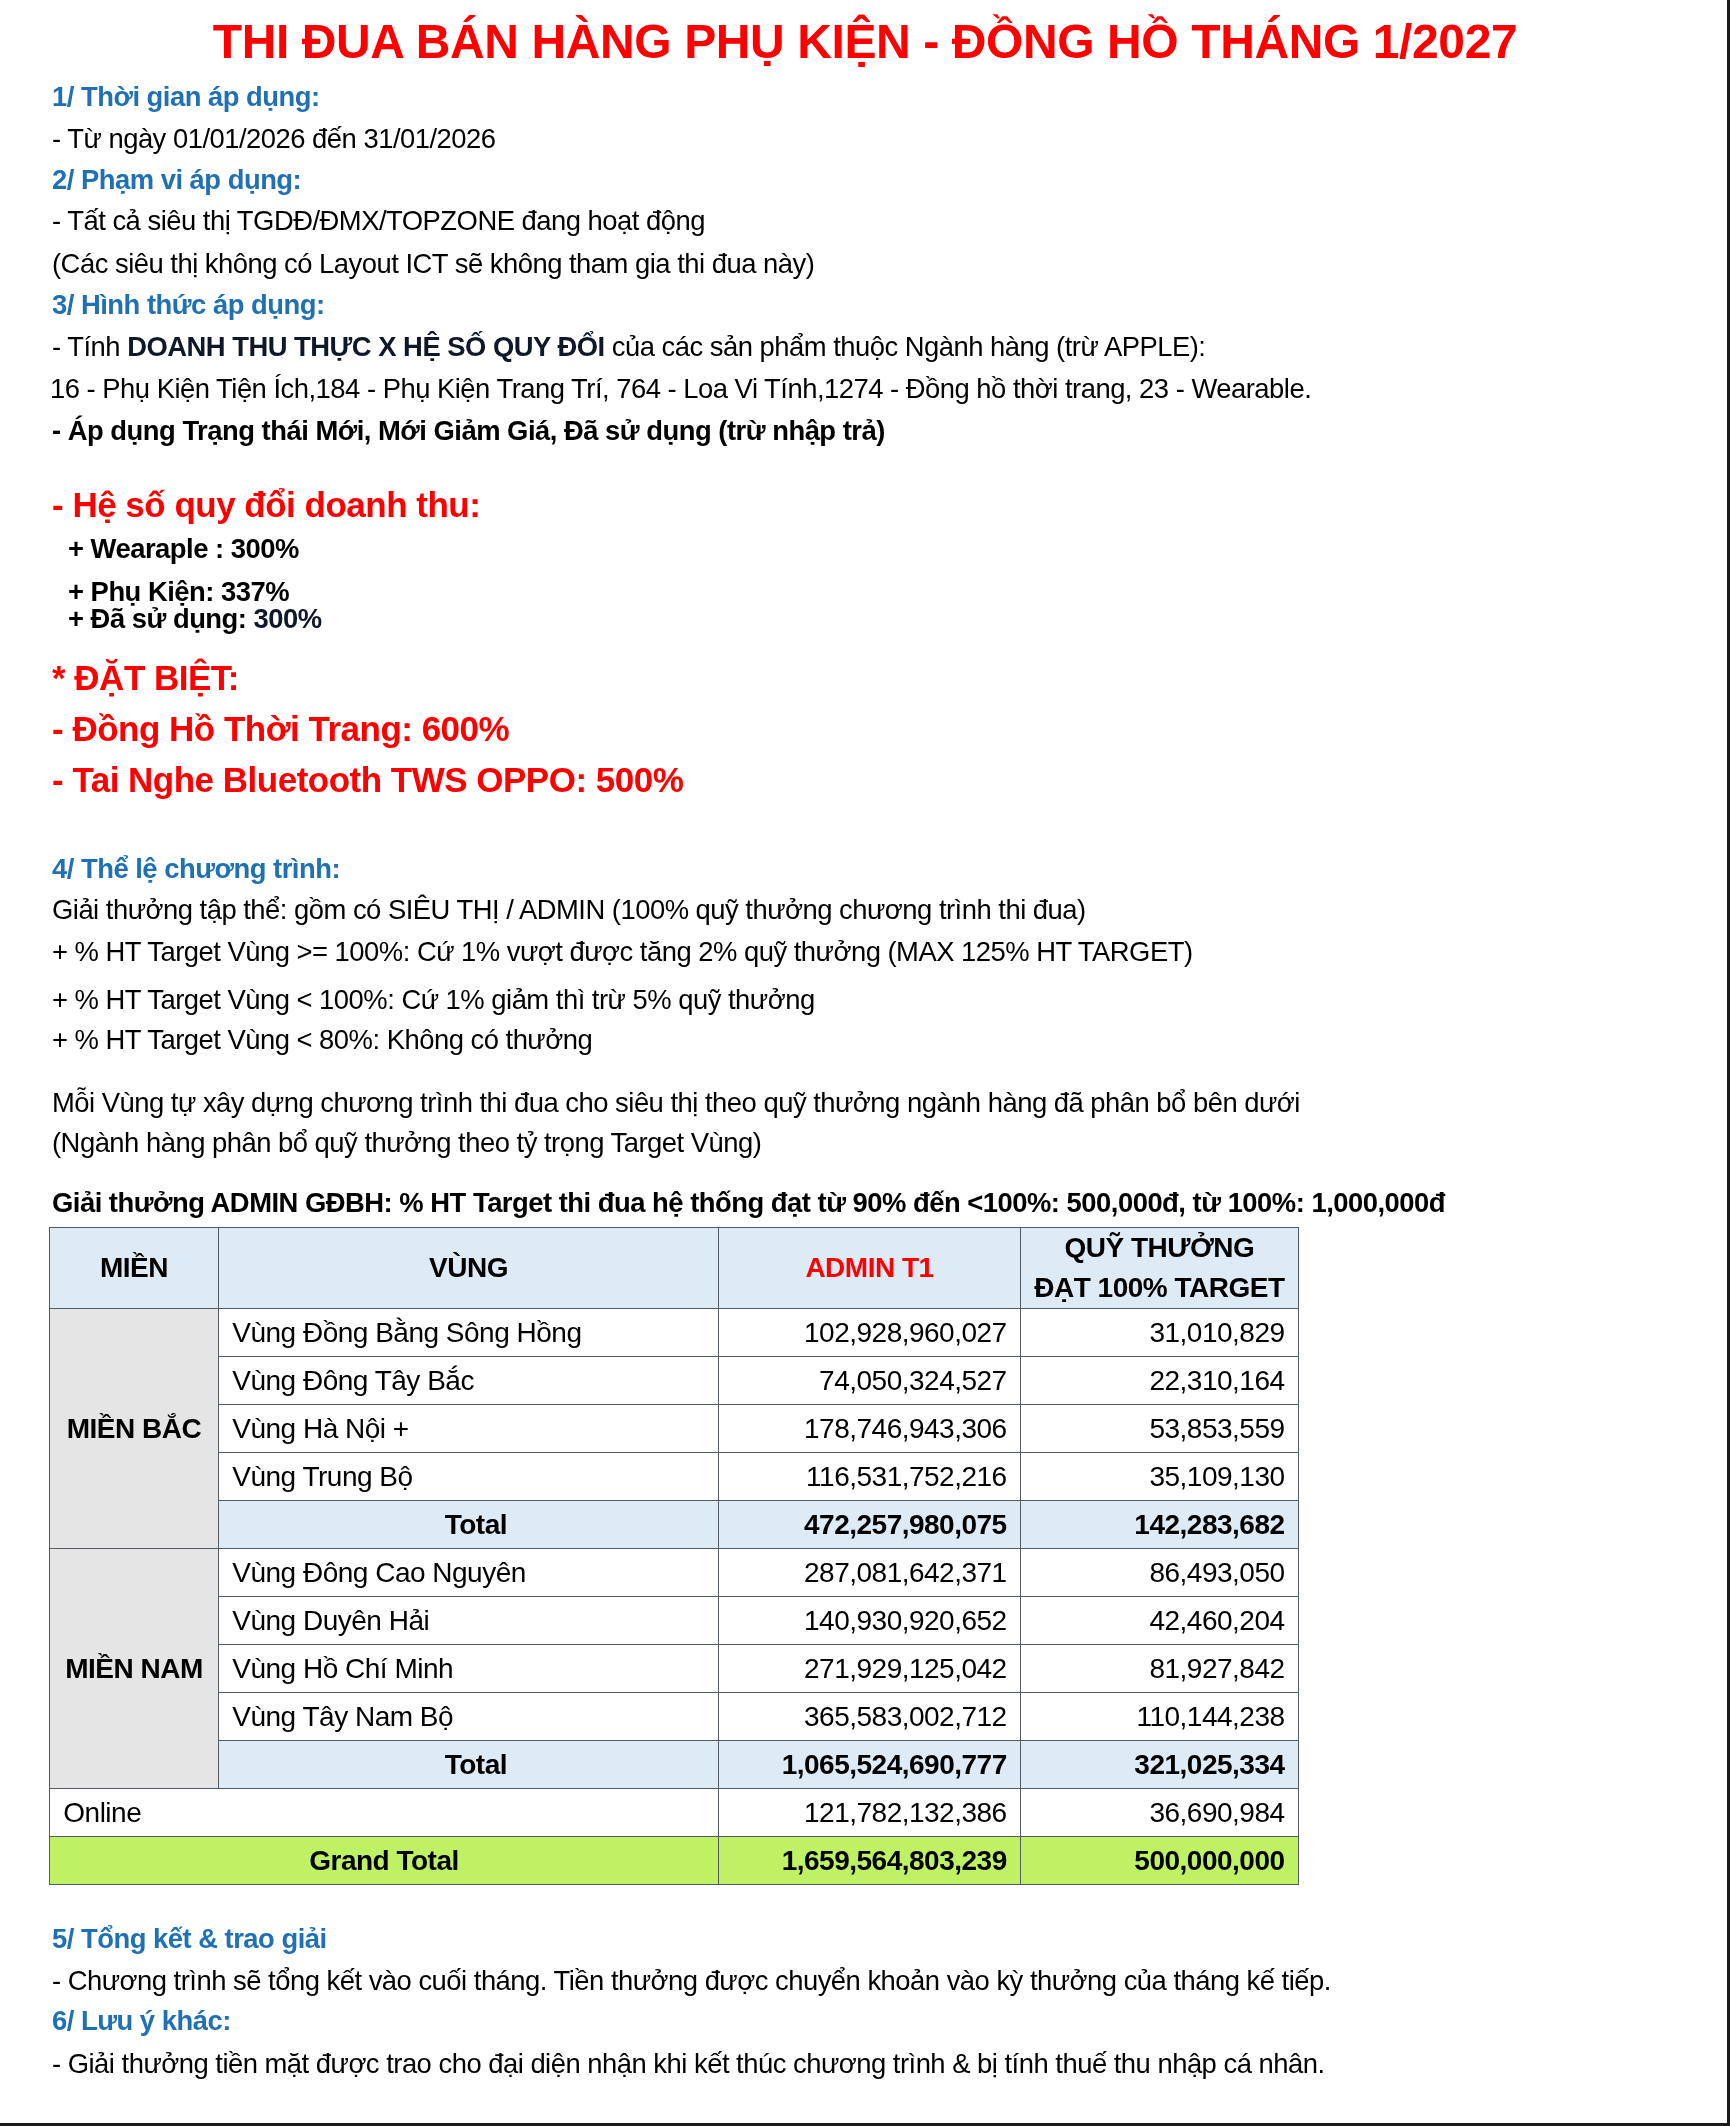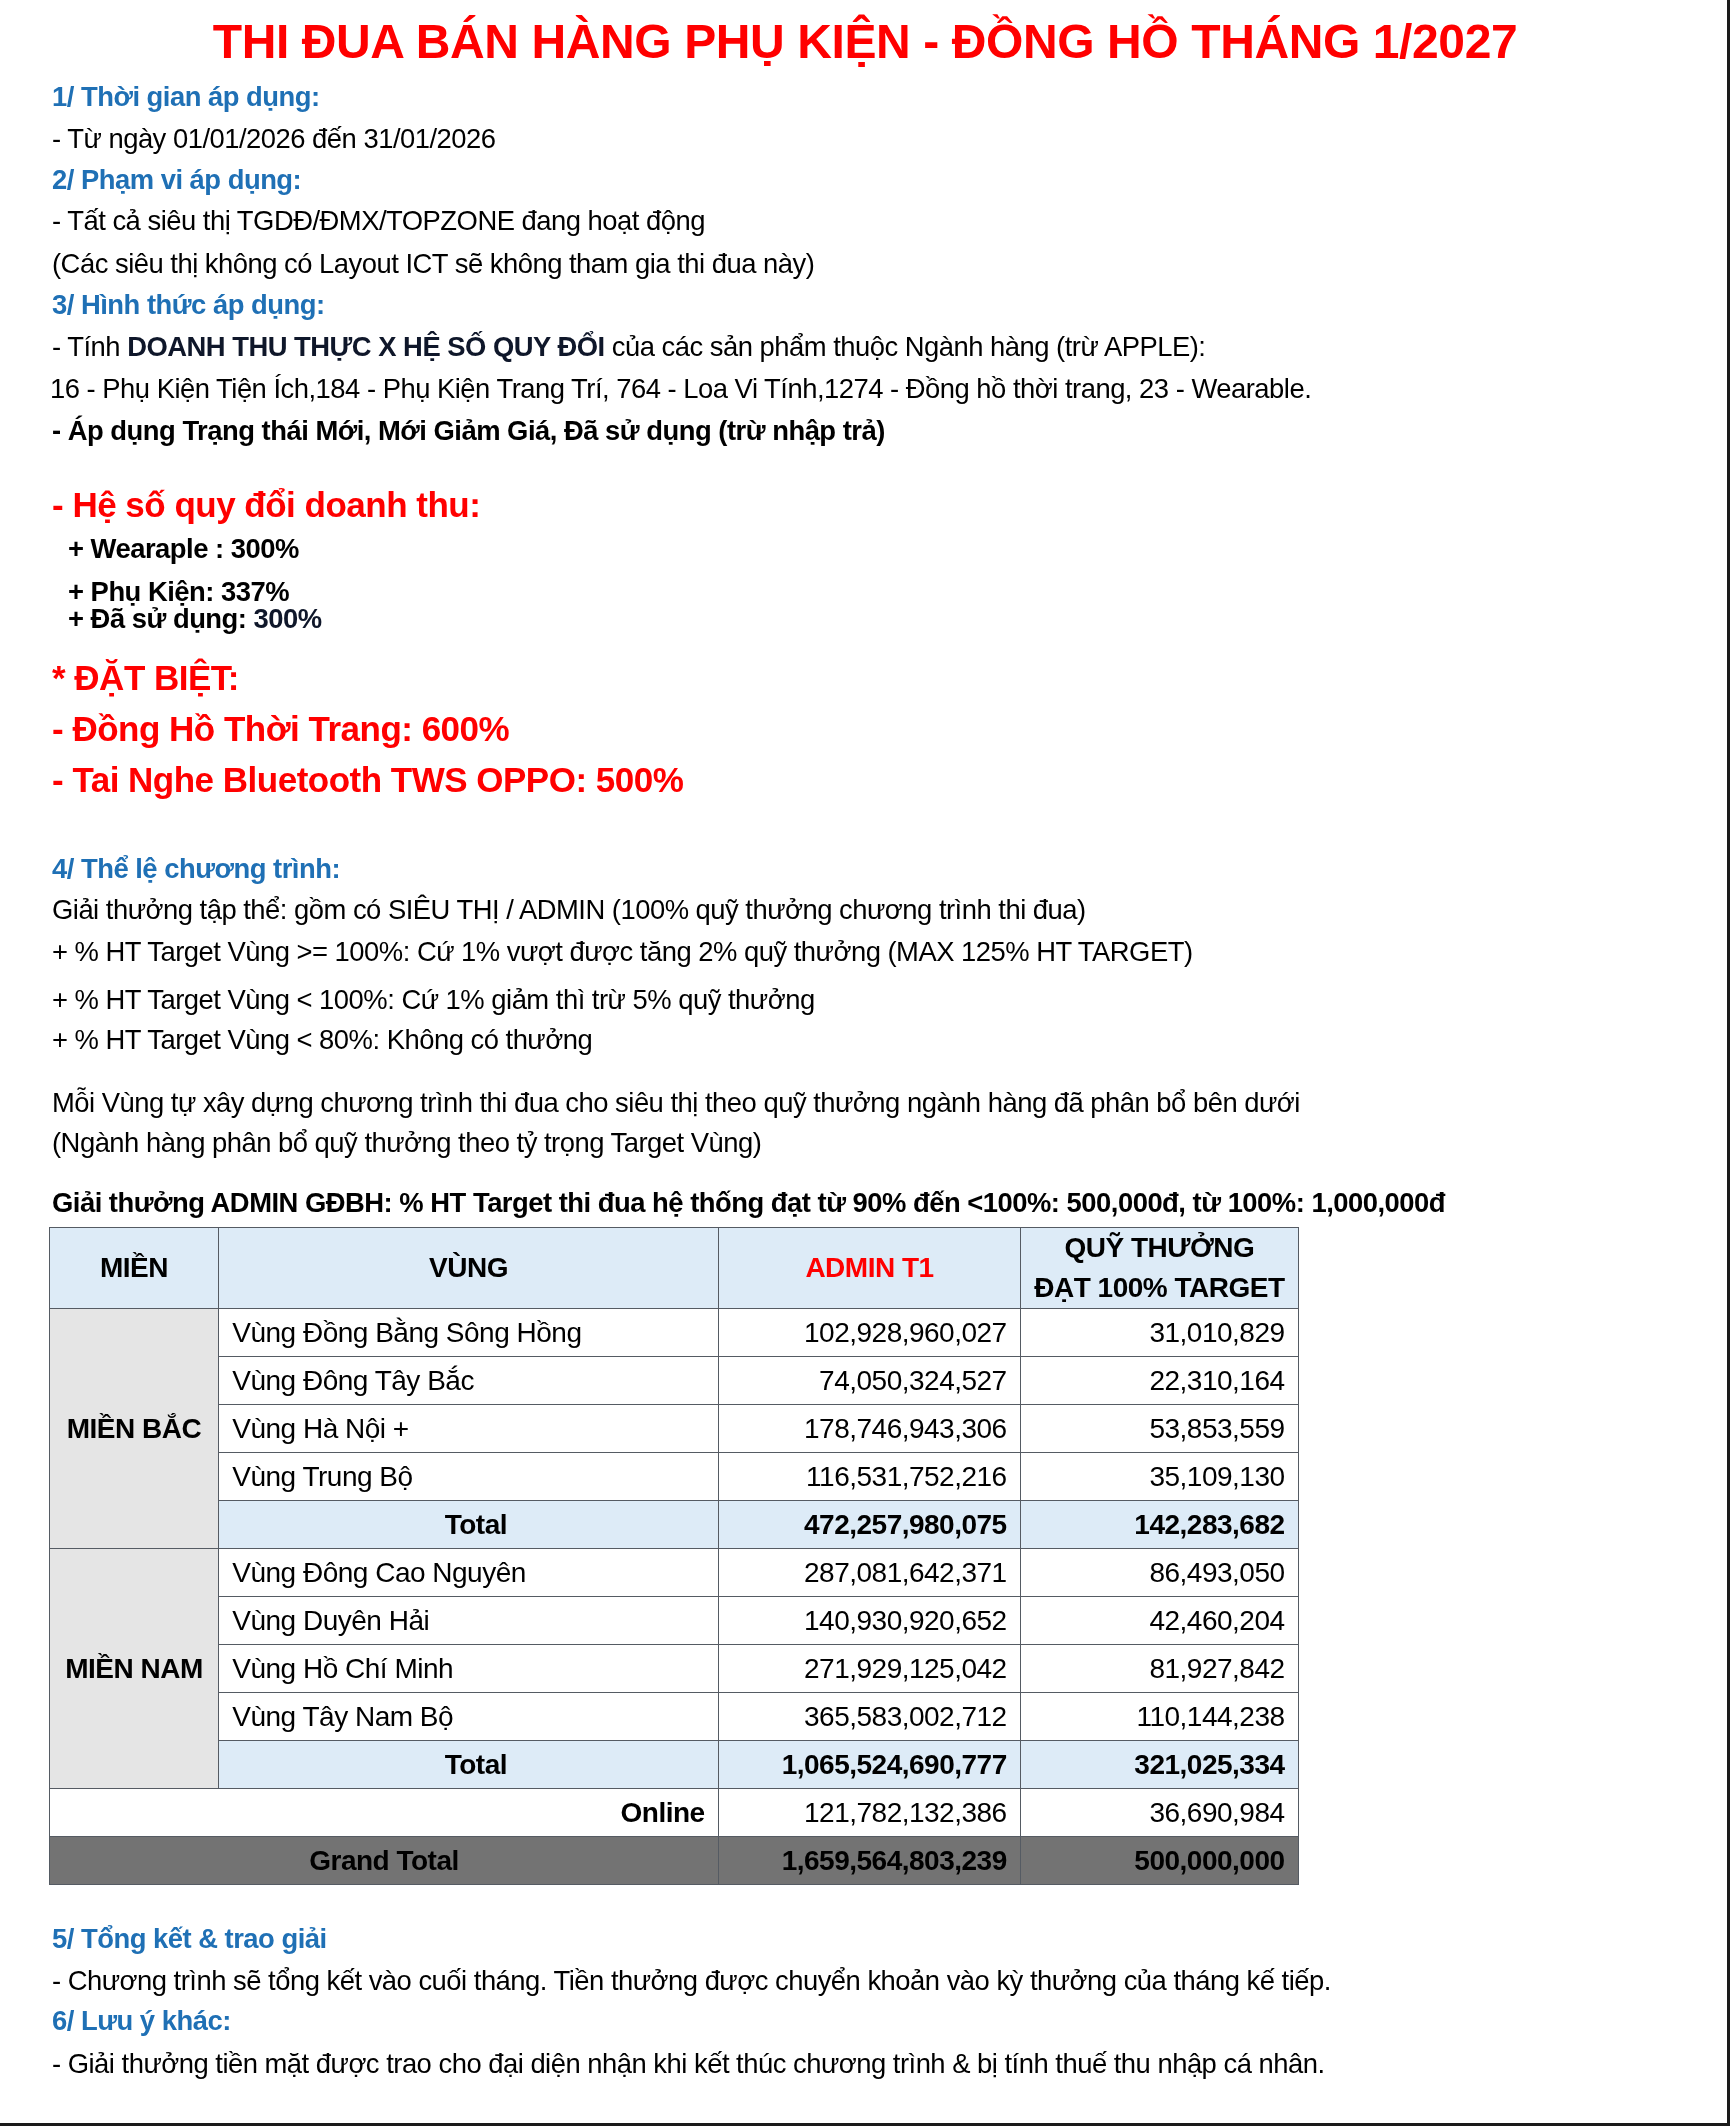--- a/index.html
+++ b/index.html
@@ -37,22 +37,22 @@
   .tbl td, .tbl th {
     border: 1.7px solid #555b63; padding: 0 13.3px; height: 47px; white-space: nowrap;
   }
   .tbl th { background: #ddebf7; font-weight: bold; text-align: center; line-height: 40px; height: 80px; }
   .tbl .target-h { color: #ff0000; }
   .tbl .mien { text-align: center; font-weight: bold; background: #e5e5e5; padding: 0 3.3px; }
   .tbl .vung { text-align: left; }
   .tbl .num { text-align: right; }
   .tbl tr.total td { background: #ddebf7; font-weight: bold; padding-left: 28px; }
   .tbl tr.total td.lbl { text-align: center; }
-  .tbl tr.online td.lbl { text-align: right; font-weight: bold; }
-  .tbl tr.grand td { background: #737373; font-weight: bold; margin-left: 44px; }
+  .tbl tr.online td.lbl { text-align: left; font-weight: normal; }
+  .tbl tr.grand td { background: #bef264; font-weight: bold; margin-left: 44px; }
   .tbl tr.grand td.lbl { text-align: center; }
 </style>
 </head>
 <body>
 
 <div class="frame-right"></div>
 <div class="frame-bottom"></div>
 
 <div class="title">THI ĐUA BÁN HÀNG PHỤ KIỆN - ĐỒNG HỒ THÁNG 1/2027</div>
 

